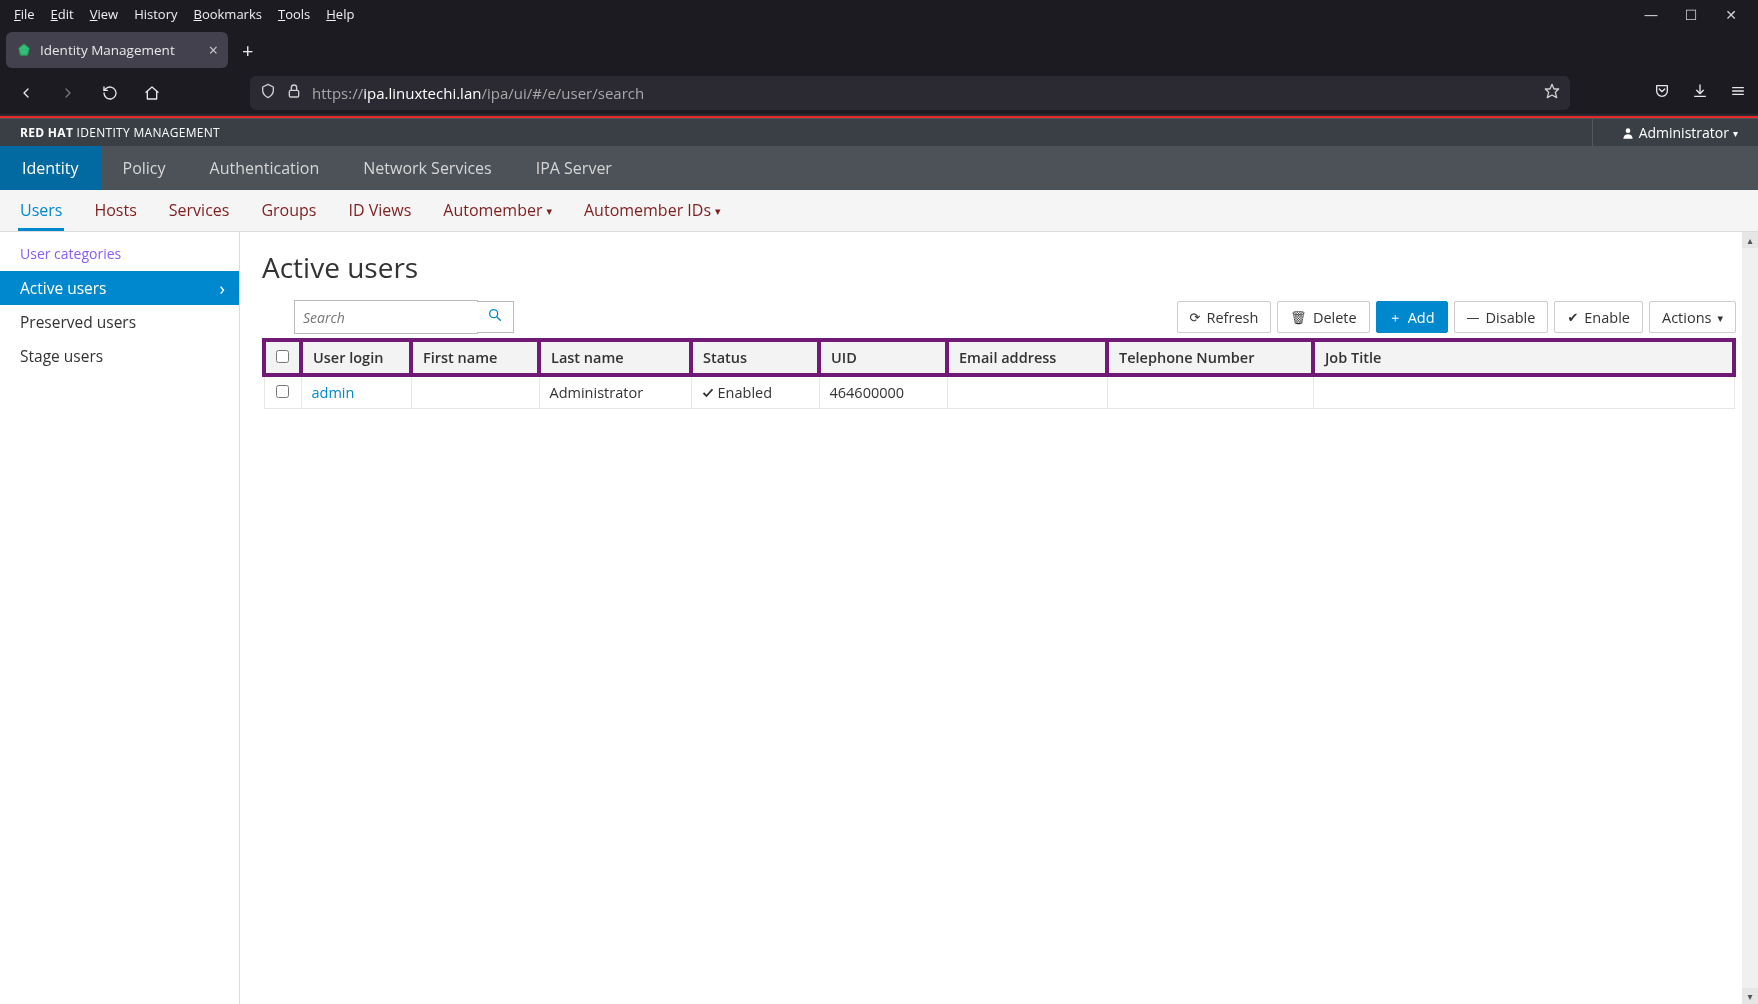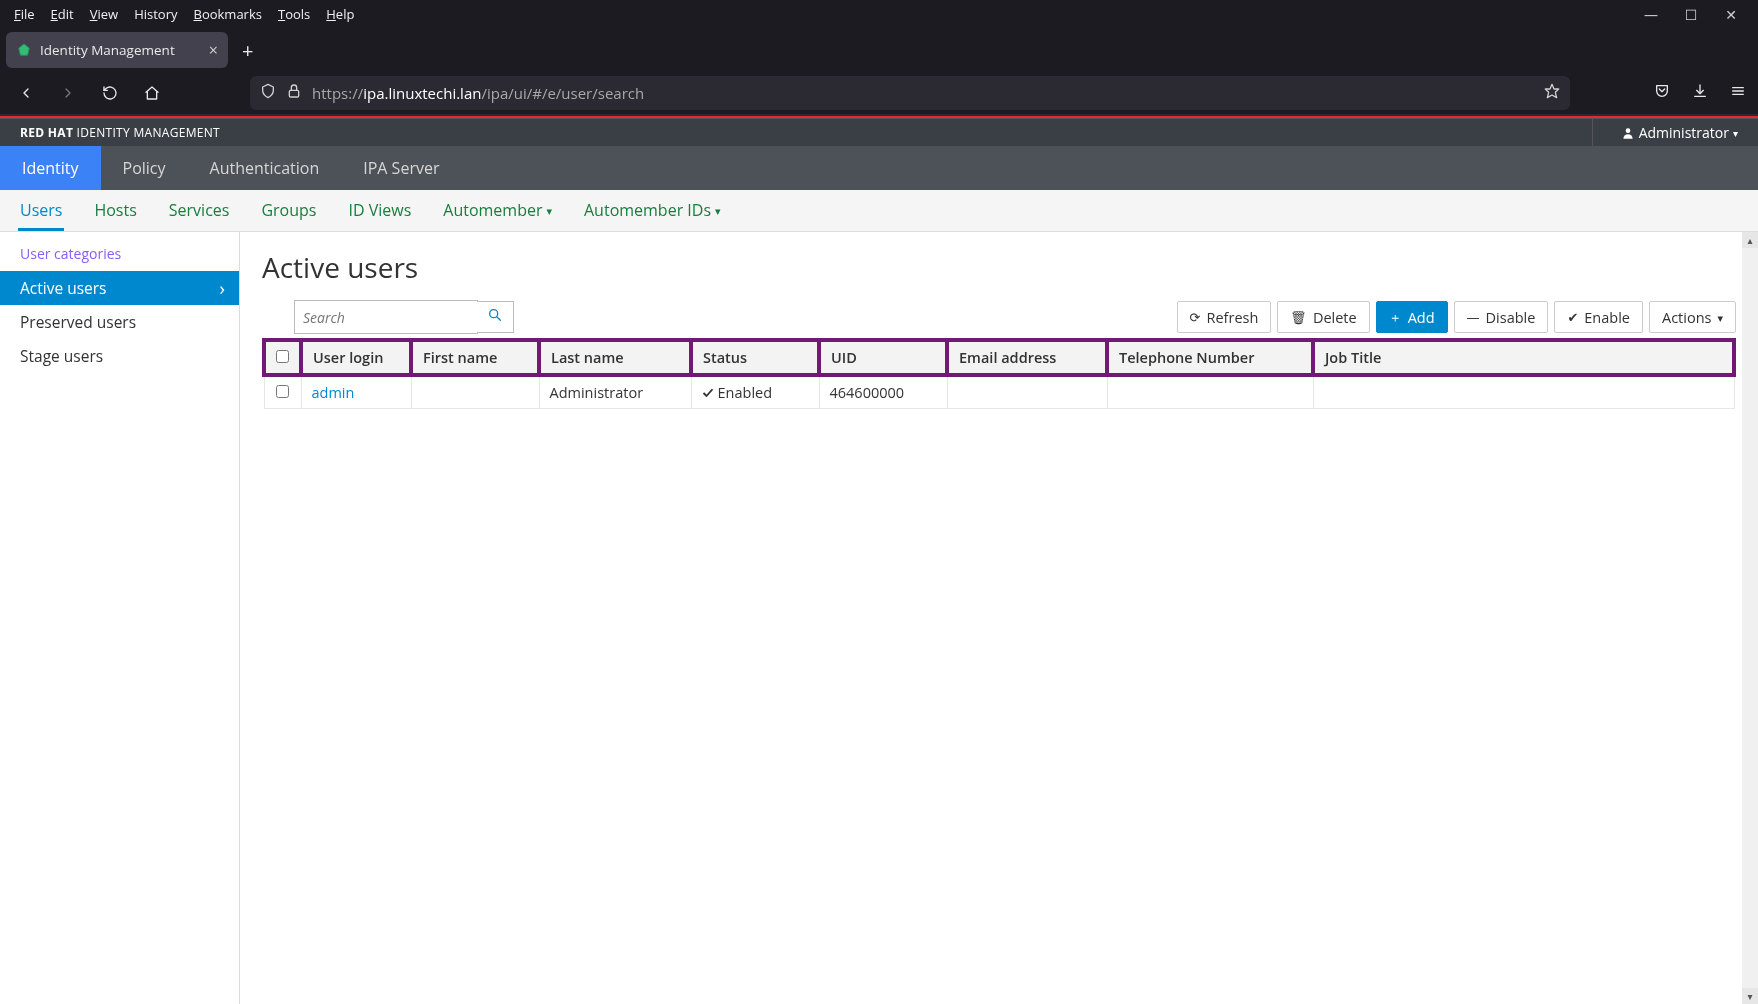--- a/index.html
+++ b/index.html
@@ -35,25 +35,25 @@
 
 
 .app-header { background: #393f44; height: 28px; display:flex; align-items:center; padding: 0 20px; color:#fff; border-top:1px solid #555;}
 .brand { font-size: 12px; letter-spacing: 0.3px; }
 .brand .rh { font-weight: 700; }
 .admin-menu { margin-left:auto; color:#fff; font-size:14px; display:flex; align-items:center; gap:4px; border-left:1px solid #555; padding-left: 28px; height:100%; }
 
 
 .primary-nav { background: #4d5258; height: 44px; display:flex; align-items:stretch; }
 .primary-nav .pn-item { color:#d6d6d6; font-size:16px; display:flex; align-items:center; padding: 0 22px; cursor:pointer; }
-.primary-nav .pn-item.active { background:#3b82f6; color:#fff; }
+.primary-nav .pn-item.active { background:#0369a1; color:#fff; }
 
 
 .secondary-nav { background:#f5f5f5; height: 42px; display:flex; align-items:flex-end; padding: 0 18px; gap: 28px; border-bottom:1px solid #ddd; }
-.secondary-nav .sn-item { color:#15803d; font-size:16px; padding: 8px 2px 10px 2px; cursor:pointer; display:flex; align-items:center; gap:4px;}
+.secondary-nav .sn-item { color:#7f1d1d; font-size:16px; padding: 8px 2px 10px 2px; cursor:pointer; display:flex; align-items:center; gap:4px;}
 .secondary-nav .sn-item.active { color:#0088ce; border-bottom: 3px solid #0088ce; padding-bottom:7px; }
 .secondary-nav .sn-item .chev { font-size:11px; }
 
 
 .app-body { display:flex; height: calc(1004px - 28px - 44px - 44px - 28px - 2px - 44px - 42px); background:#fff; position:relative;}
 .sidebar { width: 240px; border-right:1px solid #ddd; background:#fff; }
 .sidebar .cat-header { color:#8b5cf6; font-size:14px; padding: 12px 20px 8px 20px; }
 .sidebar .side-item { font-size:15.5px; padding: 6px 20px; cursor:pointer; display:flex; align-items:center; color:#333;}
 .sidebar .side-item.active { background:#0088ce; color:#fff; position:relative; }
 .sidebar .side-item.active::after { content:"›"; position:absolute; right:14px; font-size:18px; }
@@ -184,20 +184,21 @@
       </svg>
     <span>Administrator</span>
     <span style="font-size:10px">▾</span>
   </span>
 </div>
 
 <div class="primary-nav">
   <div class="pn-item active">Identity</div>
   <div class="pn-item">Policy</div>
   <div class="pn-item">Authentication</div>
+  <div class="pn-item">Network Services</div>
   <div class="pn-item">IPA Server</div>
 </div>
 
 <div class="secondary-nav">
   <div class="sn-item active">Users</div>
   <div class="sn-item">Hosts</div>
   <div class="sn-item">Services</div>
   <div class="sn-item">Groups</div>
   <div class="sn-item">ID Views</div>
   <div class="sn-item">

